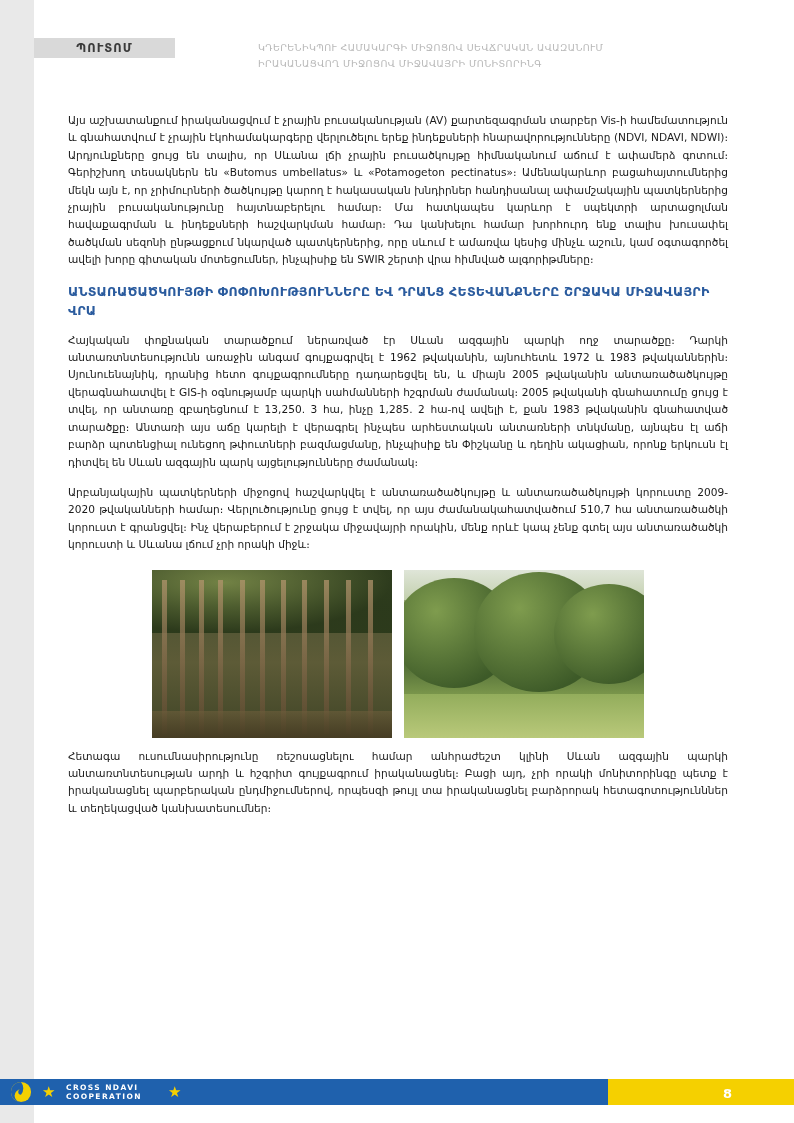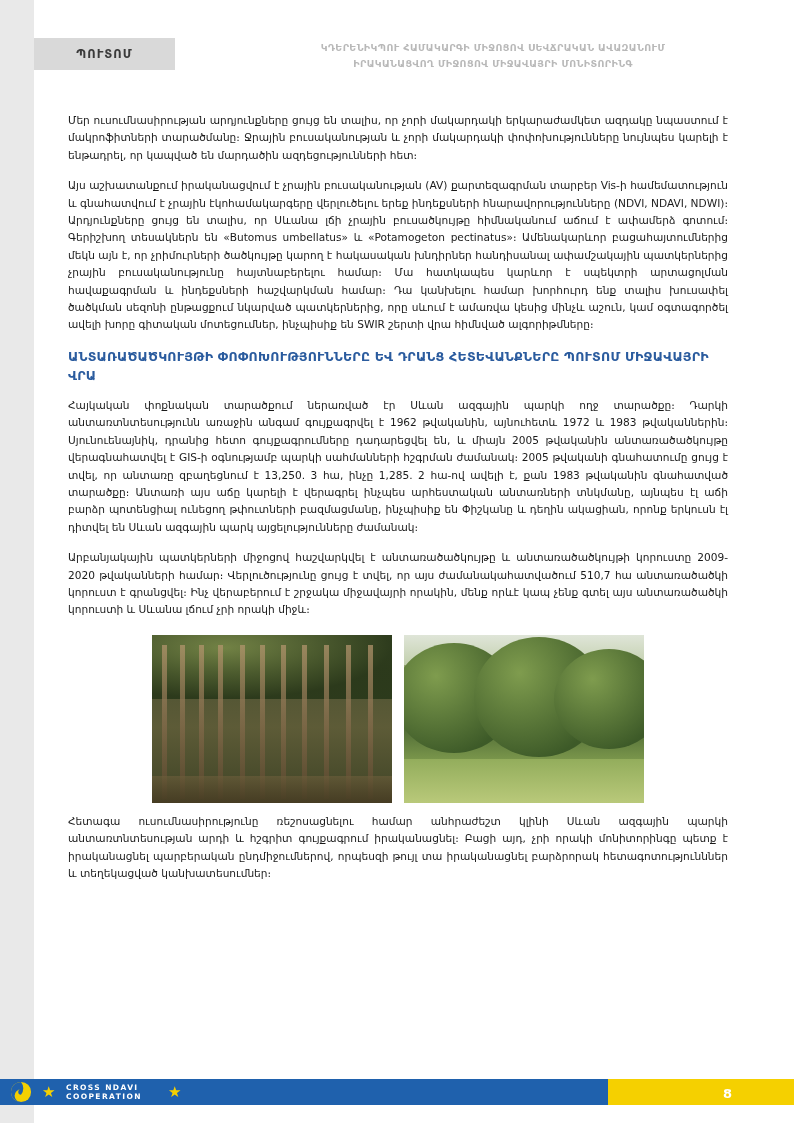--- a/index.html
+++ b/index.html
@@ -31,43 +31,42 @@
     left: 0;
     top: 38px;
     width: 794px;
     height: 40px;
   }
   .header-tab {
     position: absolute;
     left: 34px;
     top: 0;
     width: 141px;
-    height: 32px;
+    height: 20px;
     background: #d9d9d9;
     display: flex;
     align-items: center;
     justify-content: center;
   }
   .header-tab span {
     font-size: 11.5px;
     font-weight: bold;
     letter-spacing: 1px;
     color: #3b3b3b;
   }
   .header-right {
     position: absolute;
     left: 258px;
     top: 2px;
     width: 470px;
-    text-align: center;
+    text-align: left;
     color: #b8b8b8;
     font-size: 9.5px;
     line-height: 16px;
     letter-spacing: 0.4px;
-    font-weight: bold;
   }
 
   
   .content {
     position: absolute;
     left: 68px;
     top: 112px;
     width: 660px;
   }
   p.body-text {
@@ -220,25 +219,24 @@
     <span>ՊՈՒՏՈՄ</span>
   </div>
   <div class="header-right">
     <div>ԿԴԵՐԵՆԻԿՊՈՒ ՀԱՄԱԿԱՐԳԻ ՄԻՋՈՑՈՎ ՍԵՎՃՐԱԿԱՆ ԱՎԱԶԱՆՈՒՄ</div>
     <div>ԻՐԱԿԱՆԱՑՎՈՂ ՄԻՋՈՑՈՎ ՄԻՋԱՎԱՅՐԻ ՄՈՆԻՏՈՐԻՆԳ</div>
   </div>
 </div>
 
 <div class="content">
 
-  <p class="body-text">Մեր ուսումնասիրության արդյունքները ցույց են տալիս, որ չորի մակարդակի երկարաժամկետ ազդակը նպաստում է մակրոֆիտների տարածմանը։ Ջրային բուսականության և չորի մակարդակի փոփոխությունները նույնպես կարելի է ենթադրել, որ կապված են մարդածին ազդեցությունների հետ։</p>
 
   <p class="body-text">Այս աշխատանքում իրականացվում է չրային բուսականության (AV) քարտեզագրման տարբեր Vis-ի համեմատություն և գնահատվում է չրային էկոհամակարգերը վերլուծելու երեք ինդեքսների հնարավորությունները (NDVI, NDAVI, NDWI)։ Արդյունքները ցույց են տալիս, որ Սևանա լճի չրային բուսածկույթը հիմնականում աճում է ափամերձ գոտում։ Գերիշխող տեսակներն են «Butomus umbellatus» և «Potamogeton pectinatus»։ Ամենակարևոր բացահայտումներից մեկն այն է, որ չրիմուրների ծածկույթը կարող է հակասական խնդիրներ հանդիսանալ ափամշակային պատկերներից չրային բուսականությունը հայտնաբերելու համար։ Մա հատկապես կարևոր է սպեկտրի արտացոլման հավաքագրման և ինդեքսների հաշվարկման համար։ Դա կանխելու համար խորհուրդ ենք տալիս խուսափել ծածկման սեզոնի ընթացքում նկարված պատկերներից, որը սևում է ամառվա կեսից մինչև աշուն, կամ օգտագործել ավելի խորը գիտական մոտեցումներ, ինչպիսիք են SWIR շերտի վրա հիմնված ալգորիթմները։</p>
 
-  <h2 class="section-title">ԱՆՏԱՌԱԾԱԾԿՈՒՅԹԻ ՓՈՓՈԽՈՒԹՅՈՒՆՆԵՐԸ ԵՎ ԴՐԱՆՑ ՀԵՏԵՎԱՆՔՆԵՐԸ ՊՈՒՏՈՄ ՄԻՋԱՎԱՅՐԻ ՎՐԱ</h2>
+  <h2 class="section-title">ԱՆՏԱՌԱԾԱԾԿՈՒՅԹԻ ՓՈՓՈԽՈՒԹՅՈՒՆՆԵՐԸ ԵՎ ԴՐԱՆՑ ՀԵՏԵՎԱՆՔՆԵՐԸ ՇՐՋԱԿԱ ՄԻՋԱՎԱՅՐԻ ՎՐԱ</h2>
 
   <p class="body-text">Հայկական փոքնական տարածքում ներառված էր Սևան ազգային պարկի ողջ տարածքը։ Դարկի անտառտնտեսությունն առաջին անգամ գույքագրվել է 1962 թվականին, այնուհետև 1972 և 1983 թվականներին։ Սյունուենայնիկ, դրանից հետո գույքագրումները դադարեցվել են, և միայն 2005 թվականին անտառածածկույթը վերագնահատվել է GIS-ի օգնությամբ պարկի սահմանների հշգրման ժամանակ։ 2005 թվականի գնահատումը ցույց է տվել, որ անտառը զբաղեցնում է 13,250. 3 հա, ինչը 1,285. 2 հա-ով ավելի է, քան 1983 թվականին գնահատված տարածքը։ Անտառի այս աճը կարելի է վերագրել ինչպես արհեստական անտառների տնկմանը, այնպես էլ աճի բարձր պոտենցիալ ունեցող թփուտների բազմացմանը, ինչպիսիք են Փիշկանը և դեղին ակացիան, որոնք երկուսն էլ դիտվել են Սևան ազգային պարկ այցելությունները ժամանակ։</p>
 
   <p class="body-text">Արբանյակային պատկերների միջոցով հաշվարկվել է անտառածածկույթը և անտառածածկույթի կորուստը 2009-2020 թվականների համար։ Վերլուծությունը ցույց է տվել, որ այս ժամանակահատվածում 510,7 հա անտառածածկի կորուստ է գրանցվել։ Ինչ վերաբերում է շրջակա միջավայրի որակին, մենք որևէ կապ չենք գտել այս անտառածածկի կորուստի և Սևանա լճում չրի որակի միջև։</p>
 
   <div class="figures">
     <div class="figure fig-left">
       <div class="canopy"></div>
       <div class="trunk" style="left:10px"></div>
       <div class="trunk" style="left:28px"></div>

